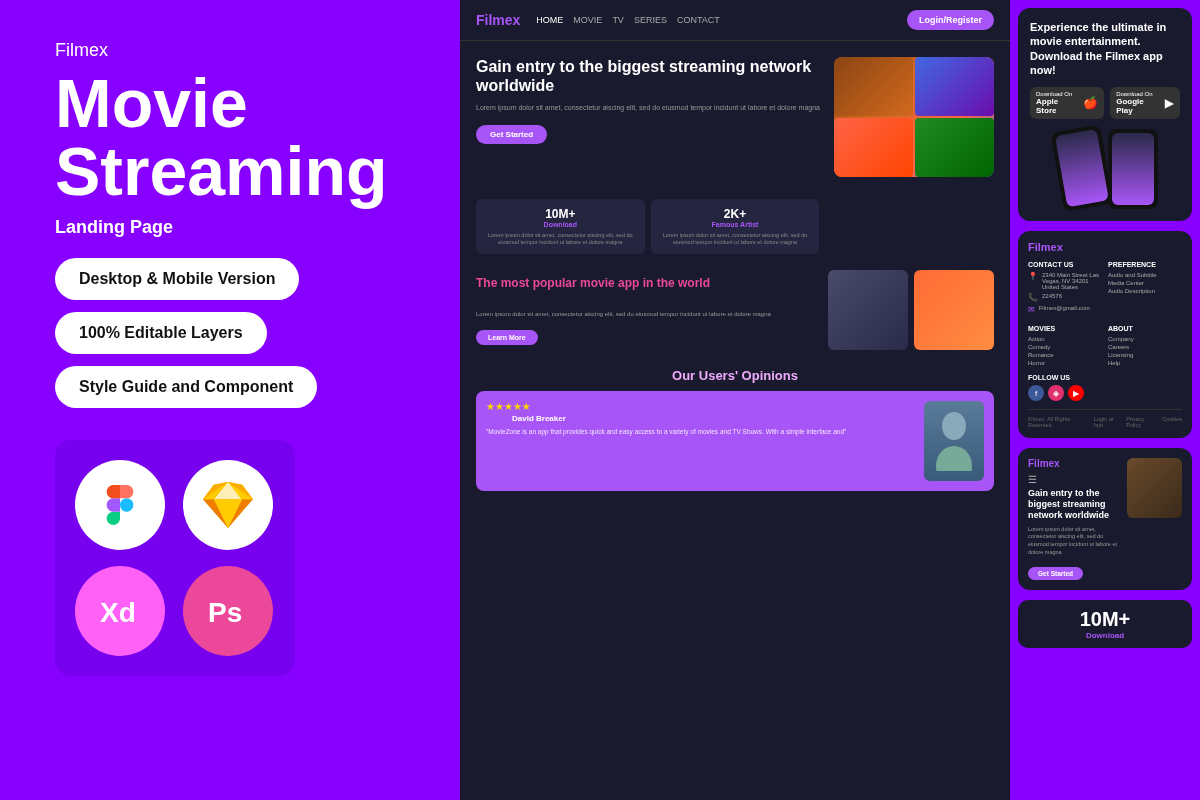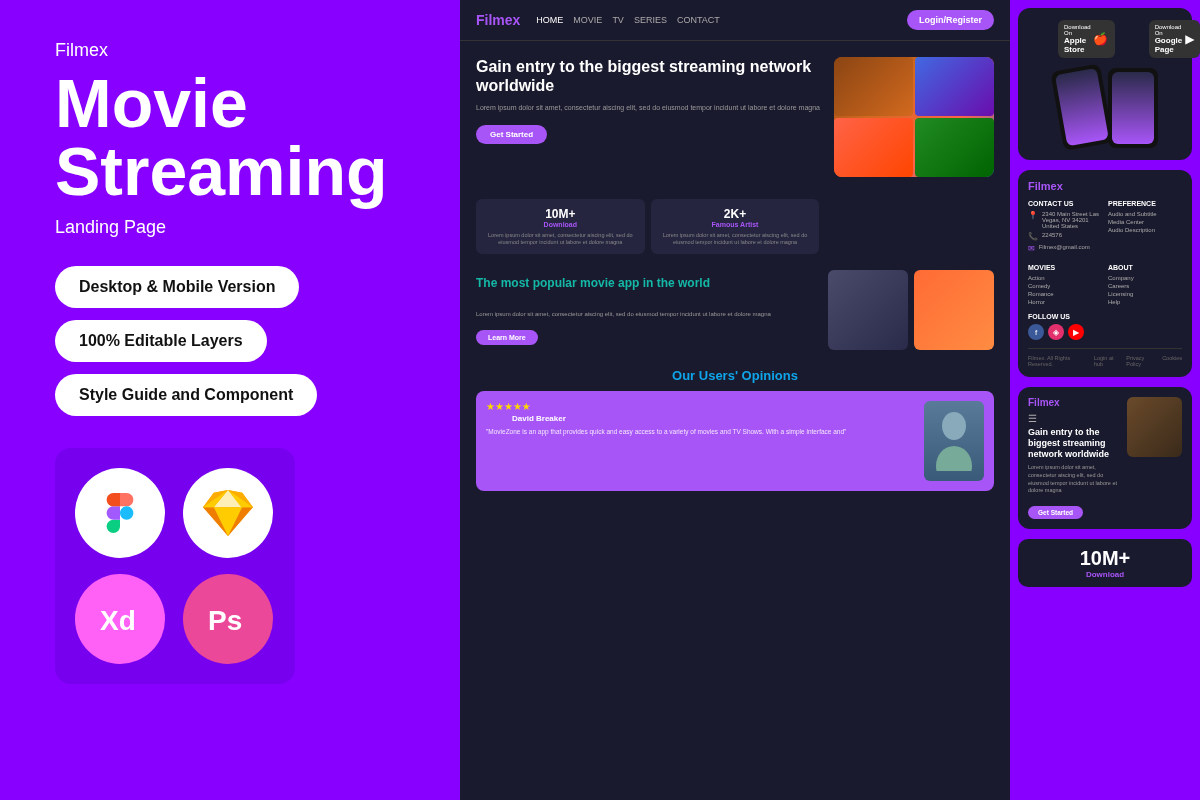--- a/index.html
+++ b/index.html
@@ -33,22 +33,22 @@
       color: white;
       font-size: 68px;
       font-weight: 900;
       line-height: 1.0;
       margin-bottom: 12px;
     }
 
     .subtitle {
       color: white;
       font-size: 18px;
-      font-weight: 400;
-      margin-bottom: 28px;
+      font-weight: 700;
+      margin-bottom: 20px;
     }
 
     .feature-tags {
       display: flex;
       flex-direction: column;
       gap: 12px;
       margin-bottom: 32px;
     }
 
     .feature-tag {
@@ -239,21 +239,21 @@
       display: flex;
       padding: 10px 16px;
       gap: 12px;
       background: #1a1a2e;
       align-items: center;
     }
 
     .popular-text { flex: 1; }
 
     .popular-title {
-      color: #14b8a6;
+      color: #ec4899;
       font-size: 12px;
       font-weight: 900;
       margin-bottom: 20px;
     }
 
     .popular-desc {
       color: #999;
       font-size: 6px;
       line-height: 1.4;
       margin-bottom: 8px;
@@ -284,21 +284,21 @@
     .pi2 { background: linear-gradient(135deg, #ff6b35, #ff8c42); }
 
     
     .filmex-opinions {
       background: #1a1a2e;
       padding: 8px 16px;
       text-align: center;
     }
 
     .opinions-title {
-      color: #0ea5e9;
+      color: #f0abfc;
       font-size: 13px;
       font-weight: 900;
       margin-bottom: 8px;
     }
 
     .review-card {
       background: #a855f7;
       border-radius: 8px;
       padding: 10px;
       display: flex;
@@ -370,21 +370,20 @@
       margin-bottom: 10px;
     }
 
     .dl-btn {
       background: #333;
       border-radius: 6px;
       padding: 4px 6px;
       display: flex;
       align-items: center;
       gap: 3px;
-      margin-left: 28px;
     }
 
     .dl-btn-text { font-size: 6px; color: white; }
     .dl-btn-store { font-size: 8px; color: white; font-weight: 700; }
     .dl-btn-icon { font-size: 12px; }
 
     .phone-mockup {
       display: flex;
       justify-content: center;
       gap: 6px;
@@ -735,32 +734,33 @@
         </div>
       </div>
     </div>
 
   </div>
 </div>
 
 <div class="right-panel">
 
   <div class="app-download-card">
+    <div class="app-card-title">Experience the ultimate in movie entertainment. Download the Filmex app now!</div>
     <div class="download-buttons">
       <div class="dl-btn">
         <div>
           <div class="dl-btn-text">Download On</div>
           <div class="dl-btn-store">Apple Store</div>
         </div>
         <span class="dl-btn-icon">🍎</span>
       </div>
       <div class="dl-btn">
         <div>
           <div class="dl-btn-text">Download On</div>
-          <div class="dl-btn-store">Google Page</div>
+          <div class="dl-btn-store">Google Play</div>
         </div>
         <span class="dl-btn-icon">▶</span>
       </div>
     </div>
 
     <div class="phone-mockup">
       <div class="phone phone-angled">
         <div class="phone-screen"></div>
       </div>
       <div class="phone">

